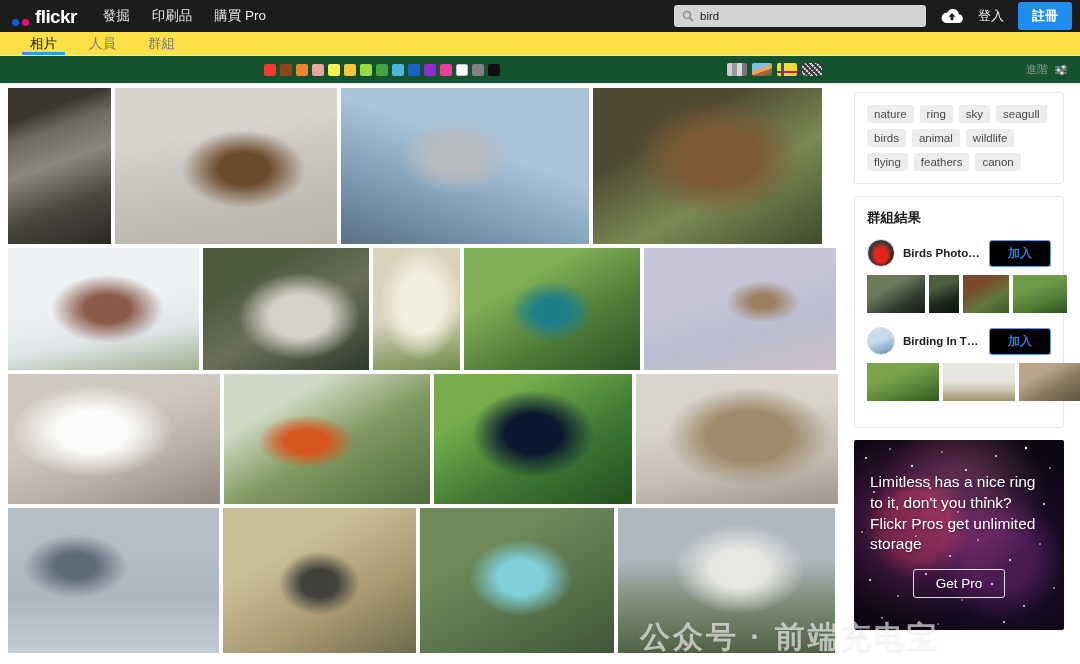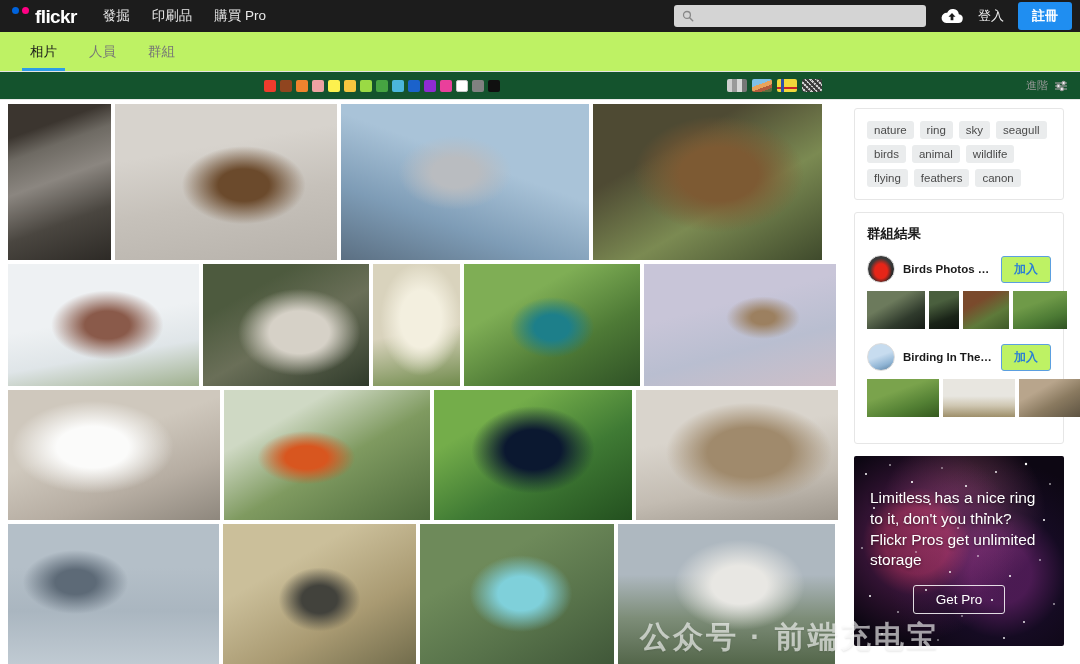--- a/index.html
+++ b/index.html
@@ -21,21 +21,21 @@
     padding: 0 8px 0 12px;
     overflow: hidden;
   }
   .topbar-photo-bg {
     position: absolute; top: 0; left: 420px; right: 0; height: 32px;
     background:
       linear-gradient(90deg,#2e3136 0%, #4a4e55 10%, #232529 24%, #3a3d43 40%, #22242a 56%, #33363c 72%, #1e2024 88%, #2b2d33 100%);
     opacity: .85;
   }
   .topbar > * { position: relative; z-index: 2; }
-  .logo { display: flex; align-items: flex-start; gap: 6px; margin-right: 26px; }
+  .logo { display: flex; align-items: flex-end; gap: 6px; margin-right: 26px; }
   .logo-dots { display: flex; gap: 3px; }
   .dot { width: 7px; height: 7px; border-radius: 50%; }
   .dot.blue { background: #0063dc; }
   .dot.pink { background: #ff0084; }
   .logo-text {
     color: #fff; font-size: 19px; font-weight: bold; letter-spacing: -0.6px;
     line-height: 1;
   }
   .nav-links { display: flex; align-items: center; gap: 22px; }
   .nav-link {
@@ -63,21 +63,21 @@
     white-space: nowrap;
   }
   .signup-btn {
     background: #1f8ef1; color: #fff; border: 0; border-radius: 3px;
     font-family: inherit; font-size: 13px; font-weight: bold;
     padding: 5px 14px; cursor: pointer; white-space: nowrap;
   }
 
   
   .tabbar {
-    height: 40px; background: #bef264;
+    height: 24px; background: #fde047;
     border-bottom: 1px solid #e4e4e4;
     display: flex; align-items: stretch; padding-left: 14px;
   }
   .tab {
     display: flex; align-items: center; justify-content: center;
     padding: 0 16px; font-size: 13.5px; color: #767676; cursor: pointer;
     position: relative;
   }
   .tab.active { color: #1a1a1a; }
   .tab.active::after {
@@ -153,23 +153,23 @@
   .group-row { display: flex; align-items: center; gap: 8px; margin-bottom: 8px; }
   .group-avatar {
     width: 28px; height: 28px; border-radius: 50%; flex: 0 0 auto;
     border: 1px solid #dcdcdc; overflow: hidden; position: relative;
   }
   .group-name {
     font-size: 11.5px; font-weight: bold; color: #1a1a1a;
     flex: 1 1 auto; overflow: hidden; text-overflow: ellipsis; white-space: nowrap;
   }
   .join-btn {
-    border: 1px solid #5b9fe0; background: #bef264; color: #2b7fd4;
+    border: 1px solid #5b9fe0; background: #000000; color: #2b7fd4;
     border-radius: 3px; font-family: inherit; font-size: 12px;
-    padding: 4px 12px; cursor: pointer; white-space: nowrap; font-weight: bold;
+    padding: 4px 18px; cursor: pointer; white-space: nowrap; font-weight: bold;
   }
   .group-thumbs { display: flex; gap: 4px; margin-bottom: 14px; }
   .gthumb { height: 38px; flex: 0 0 auto; position: relative; overflow: hidden; cursor: pointer; }
 
   
   .promo {
     position: relative; height: 190px; border-radius: 2px; overflow: hidden;
     margin-top: 2px; cursor: pointer;
     background:
       radial-gradient(circle at 30% 45%, rgba(205,60,120,.55) 0 18%, rgba(120,40,110,.35) 30%, rgba(0,0,0,0) 55%),
@@ -223,20 +223,21 @@
       <a class="nav-link">印刷品</a>
       <a class="nav-link">購買 Pro</a>
     </div>
 
     <div class="topbar-right">
       <div class="search-wrap">
         <svg class="search-icon" viewBox="0 0 16 16">
           <circle cx="6.6" cy="6.6" r="4.6" fill="none" stroke="#4a4a4a" stroke-width="1.7"></circle>
           <line x1="10.2" y1="10.2" x2="14.3" y2="14.3" stroke="#4a4a4a" stroke-width="1.9" stroke-linecap="round"></line>
         </svg>
+        <input class="search-input" type="text" value="bird" style="">
       </div>
 
       <svg class="cloud-icon" viewBox="0 0 28 20">
         <path d="M7.2 18.2h14.2a5.2 5.2 0 0 0 .6-10.36A7.1 7.1 0 0 0 8.4 6.3 5.6 5.6 0 0 0 7.2 18.2z" fill="#ffffff"></path>
         <path d="M14 6.4l4.1 4.6h-2.5v4.1h-3.2v-4.1H9.9z" fill="#1c1c1c"></path>
       </svg>
 
       <a class="signin">登入</a>
       <button class="signup-btn">註冊</button>
     </div>

